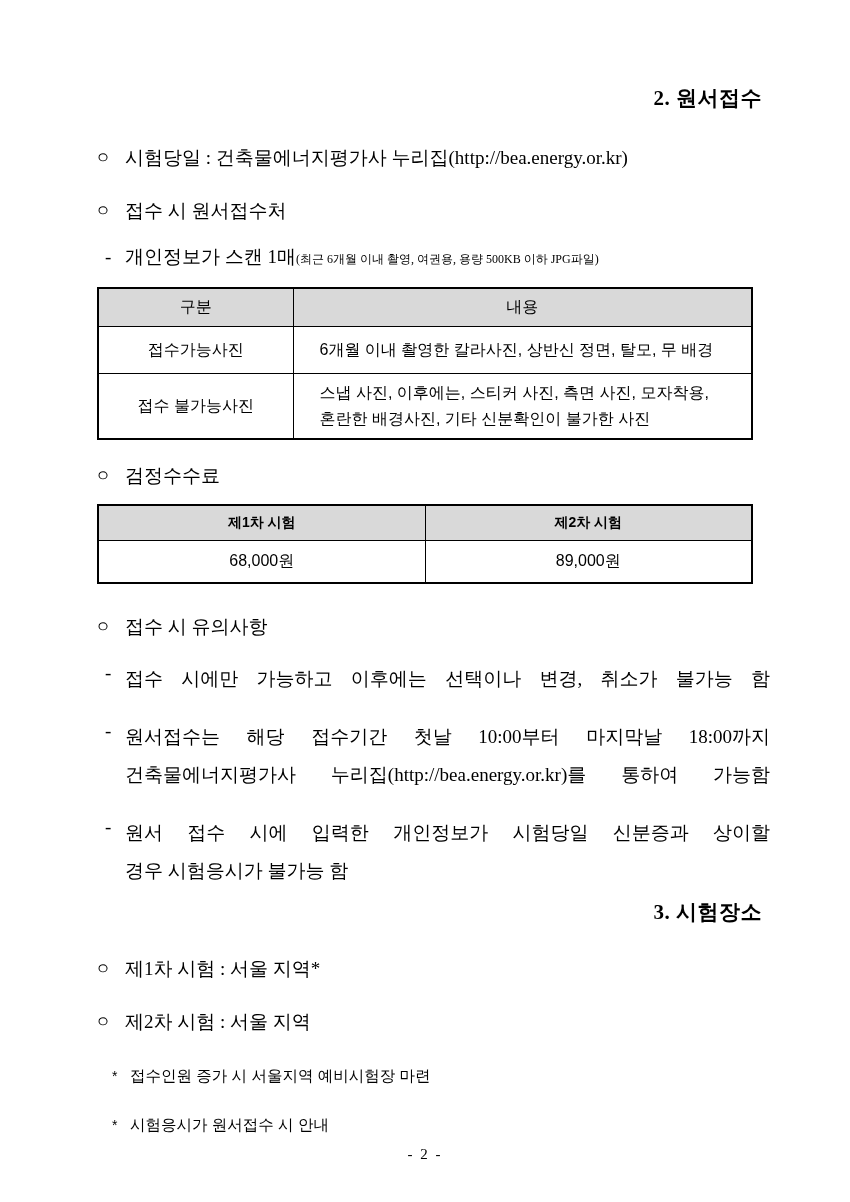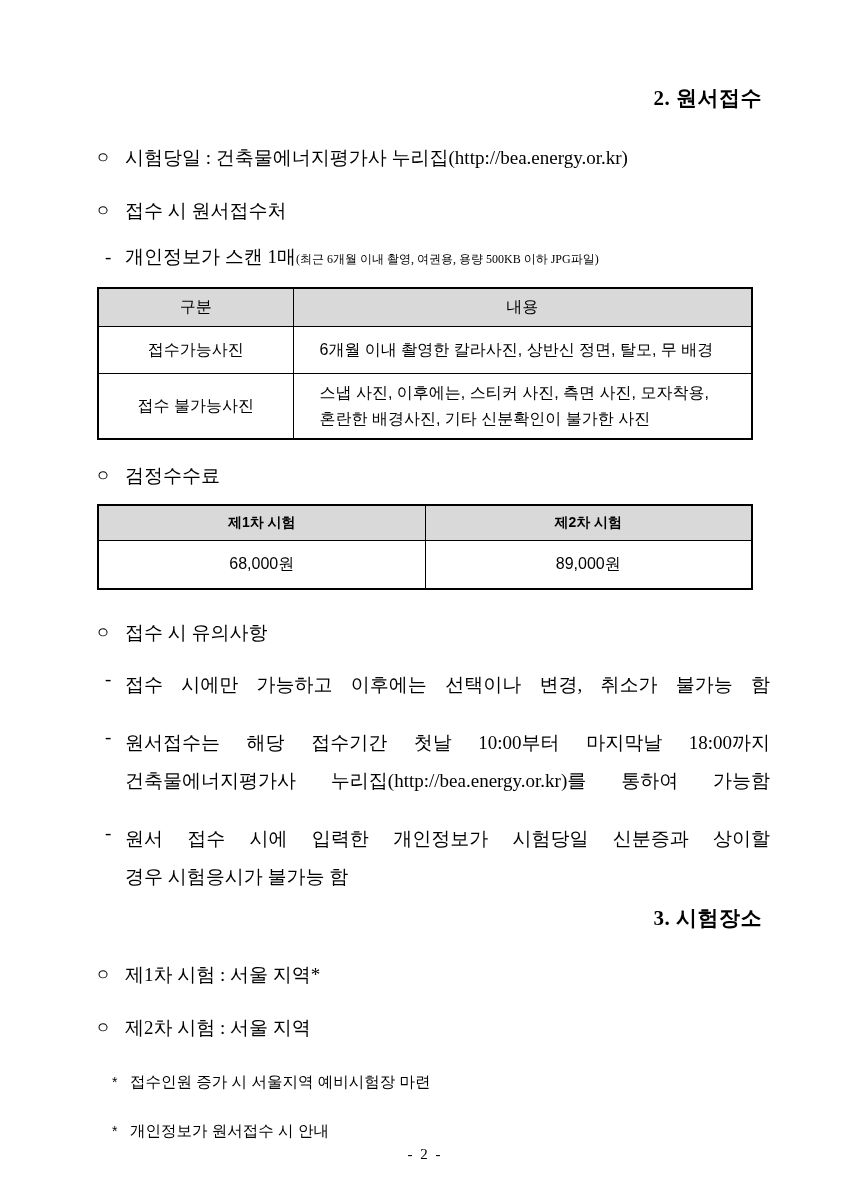--- a/index.html
+++ b/index.html
@@ -97,21 +97,21 @@
     line-height: 26px;
     padding: 6px 26px;
   }
   table.fee-table { width: 654px; }
   table.fee-table th {
     height: 34px;
     font-weight: bold;
     font-size: 14px;
   }
   table.fee-table td {
-    height: 48px;
+    height: 42px;
     text-align: center;
   }
   
   .footnote {
     display: flex;
     font-family: "Liberation Sans", "DejaVu Sans", sans-serif;
     font-size: 15.5px;
     line-height: 22px;
   }
   .footnote .fn-bullet {
@@ -246,18 +246,18 @@
     <span class="b-text">제2차 시험 : 서울 지역</span>
   </div>
 
   <div class="footnote mt-f">
     <span class="fn-bullet">*</span>
     <span class="fn-text">접수인원 증가 시 서울지역 예비시험장 마련</span>
   </div>
 
   <div class="footnote mt-b">
     <span class="fn-bullet">*</span>
-    <span class="fn-text">개인정보가 원서접수 시 안내</span>
+    <span class="fn-text">시험응시가 원서접수 시 안내</span>
   </div>
 
 </div>
 
 <div class="pagenum">- 2 -</div>
 
 </body></html>

